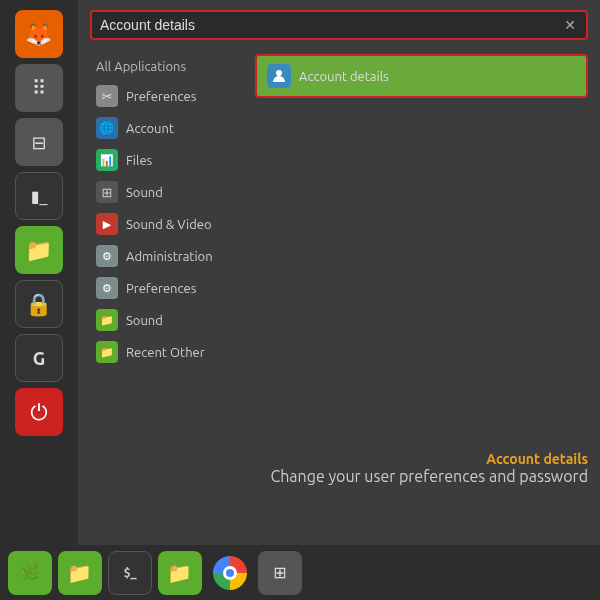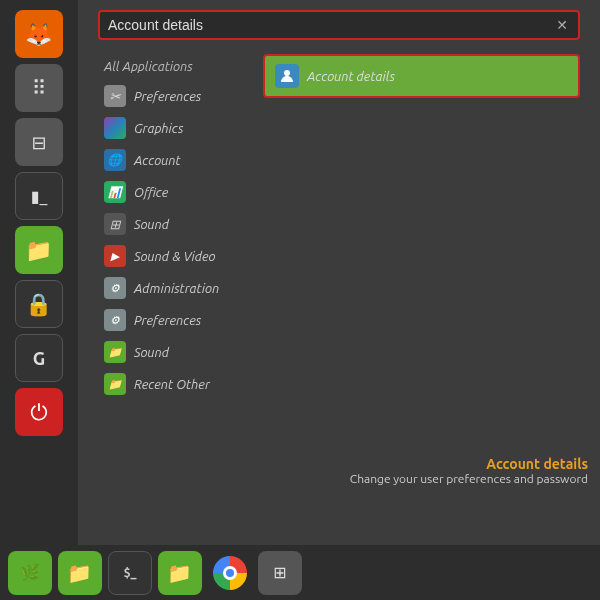--- a/index.html
+++ b/index.html
@@ -48,21 +48,21 @@
     .sidebar-icon.power { background: #cc2222; }
 
     
     .main {
       position: absolute;
       left: 78px;
       top: 0;
       right: 0;
       bottom: 55px;
       background: #3c3c3c;
-      padding: 10px 20px;
+      padding: 10px 12px;
     }
 
     
     .search-bar {
       display: flex;
       align-items: center;
       background: #2a2a2a;
       border: 2px solid #cc2222;
       border-radius: 4px;
       padding: 5px 8px;
@@ -80,21 +80,20 @@
       color: #aaa;
       cursor: pointer;
       font-size: 14px;
       padding: 0 2px;
     }
 
     
     .content {
       display: flex;
       gap: 10px;
-      font-style: italic;
     }
 
     
     .category-list {
       width: 155px;
       flex-shrink: 0;
     }
 
     .category-item {
       display: flex;
@@ -160,21 +159,21 @@
       right: 12px;
       text-align: right;
     }
     .description .title {
       color: #e8a020;
       font-size: 14px;
       font-weight: bold;
     }
     .description .subtitle {
       color: #ccc;
-      font-size: 12px;
+      font-size: 16px;
     }
 
     
     .taskbar {
       position: absolute;
       bottom: 0;
       left: 0;
       right: 0;
       height: 55px;
       background: #2d2d2d;
@@ -252,33 +251,29 @@
 
       <div class="category-item header">
         <span>All Applications</span>
       </div>
 
       <div class="category-item">
         <div class="cat-icon cat-icon-scissors" style="background:#888;color:#ddd;">✂</div>
         <span>Preferences</span>
       </div>
 
-      <div class="category-item">
-        <div class="cat-icon" style="background: linear-gradient(135deg, #8e44ad 0%, #2980b9 50%, #27ae60 100%); border-radius:4px;"></div>
-        <span>Graphics</span>
-      </div>
 
       <div class="category-item">
         <div class="cat-icon cat-icon-internet" style="background:#2a6fa8; color:#fff; font-size:12px; border-radius:4px;">🌐</div>
         <span>Account</span>
       </div>
 
       <div class="category-item">
         <div class="cat-icon" style="background:#27ae60; color:#fff; font-size:11px; border-radius:4px;">📊</div>
-        <span>Office</span>
+        <span>Files</span>
       </div>
 
       <div class="category-item">
         <div class="cat-icon" style="background:#555; color:#ccc; font-size:13px; border-radius:4px;">⊞</div>
         <span>Sound</span>
       </div>
 
       <div class="category-item">
         <div class="cat-icon" style="background:#c0392b; color:#fff; font-size:11px; border-radius:4px; display:flex;align-items:center;justify-content:center;">▶</div>
         <span>Sound &amp; Video</span>

